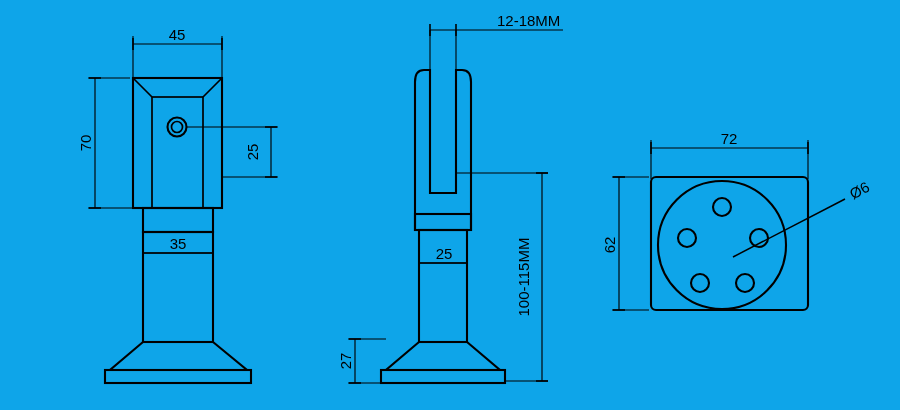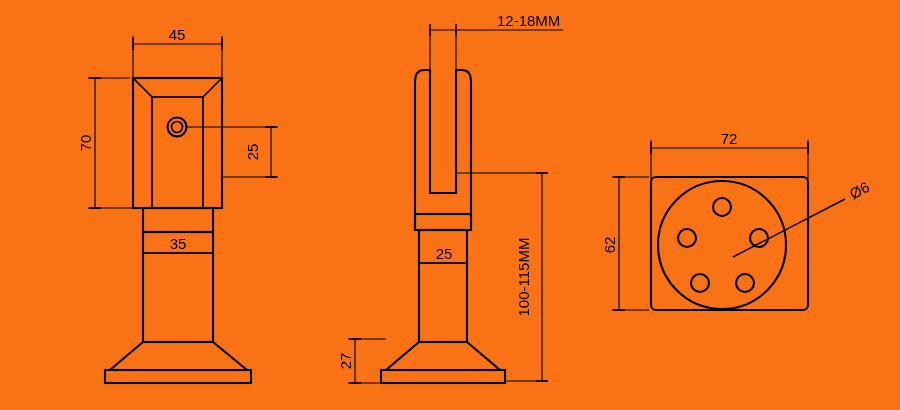--- a/index.html
+++ b/index.html
@@ -8,21 +8,21 @@
     padding: 0;
     background: #ffffff;
   }
   body {
     font-family: "Liberation Sans", sans-serif;
   }
   #drawing-root {
     position: relative;
     width: 900px;
     height: 410px;
-    background: #f97316;
+    background: #0ea5e9;
     overflow: hidden;
   }
   svg.sheet {
     display: block;
     width: 900px;
     height: 410px;
   }
   .obj {
     fill: none;
     stroke: #000000;

